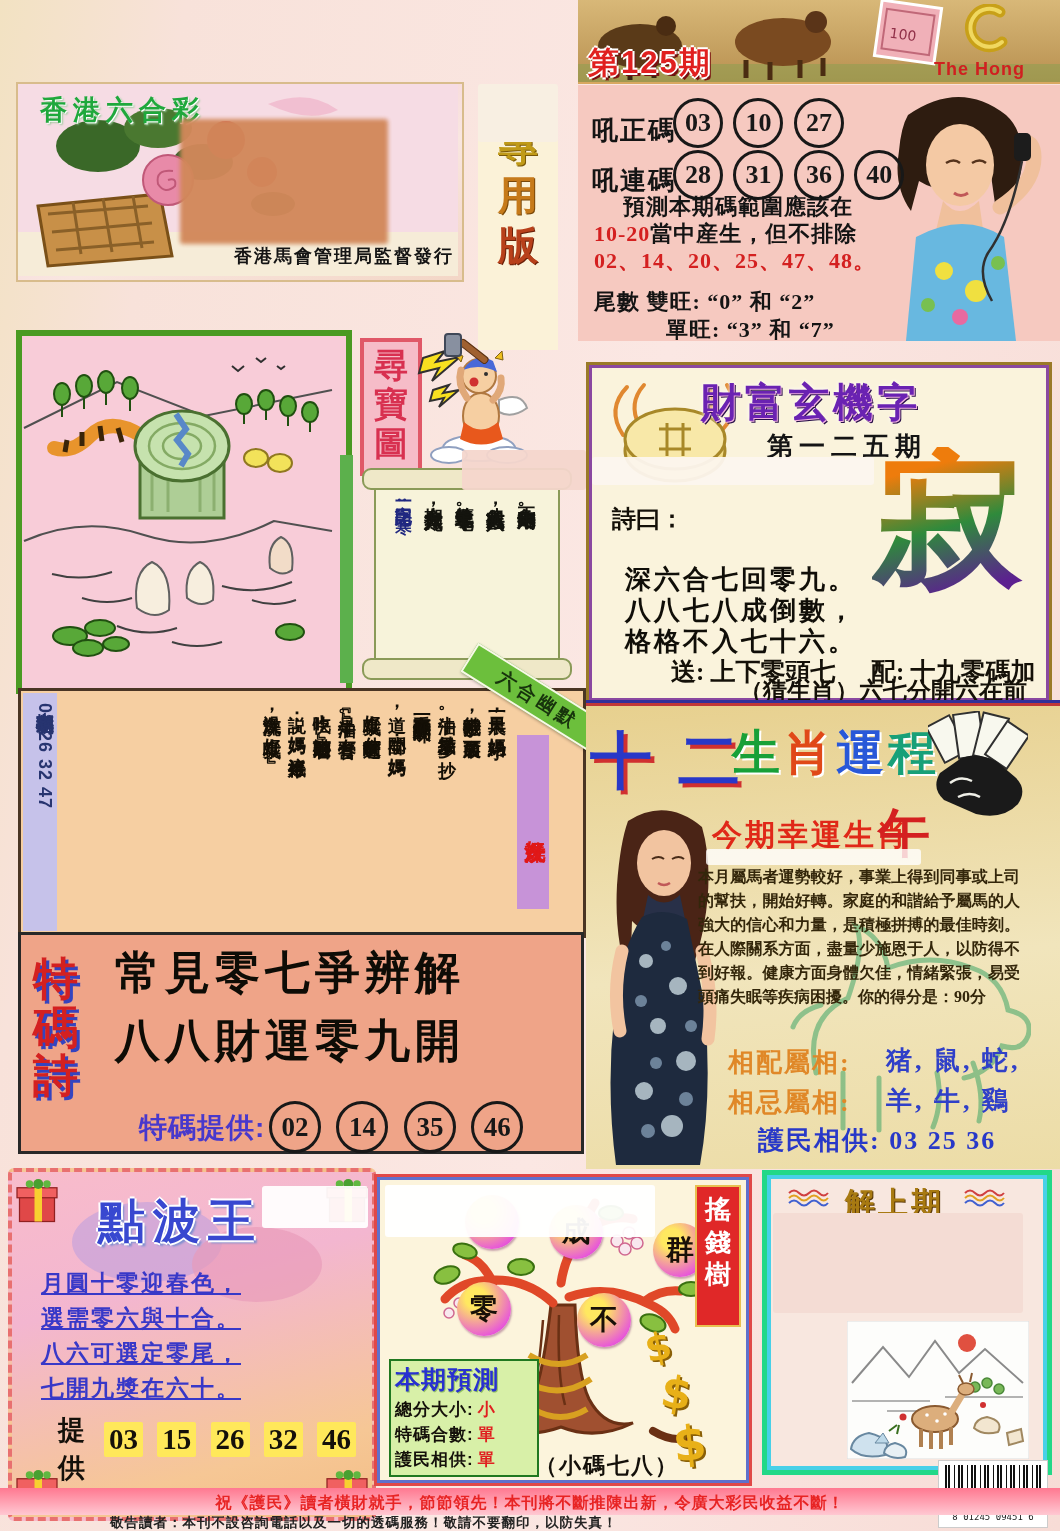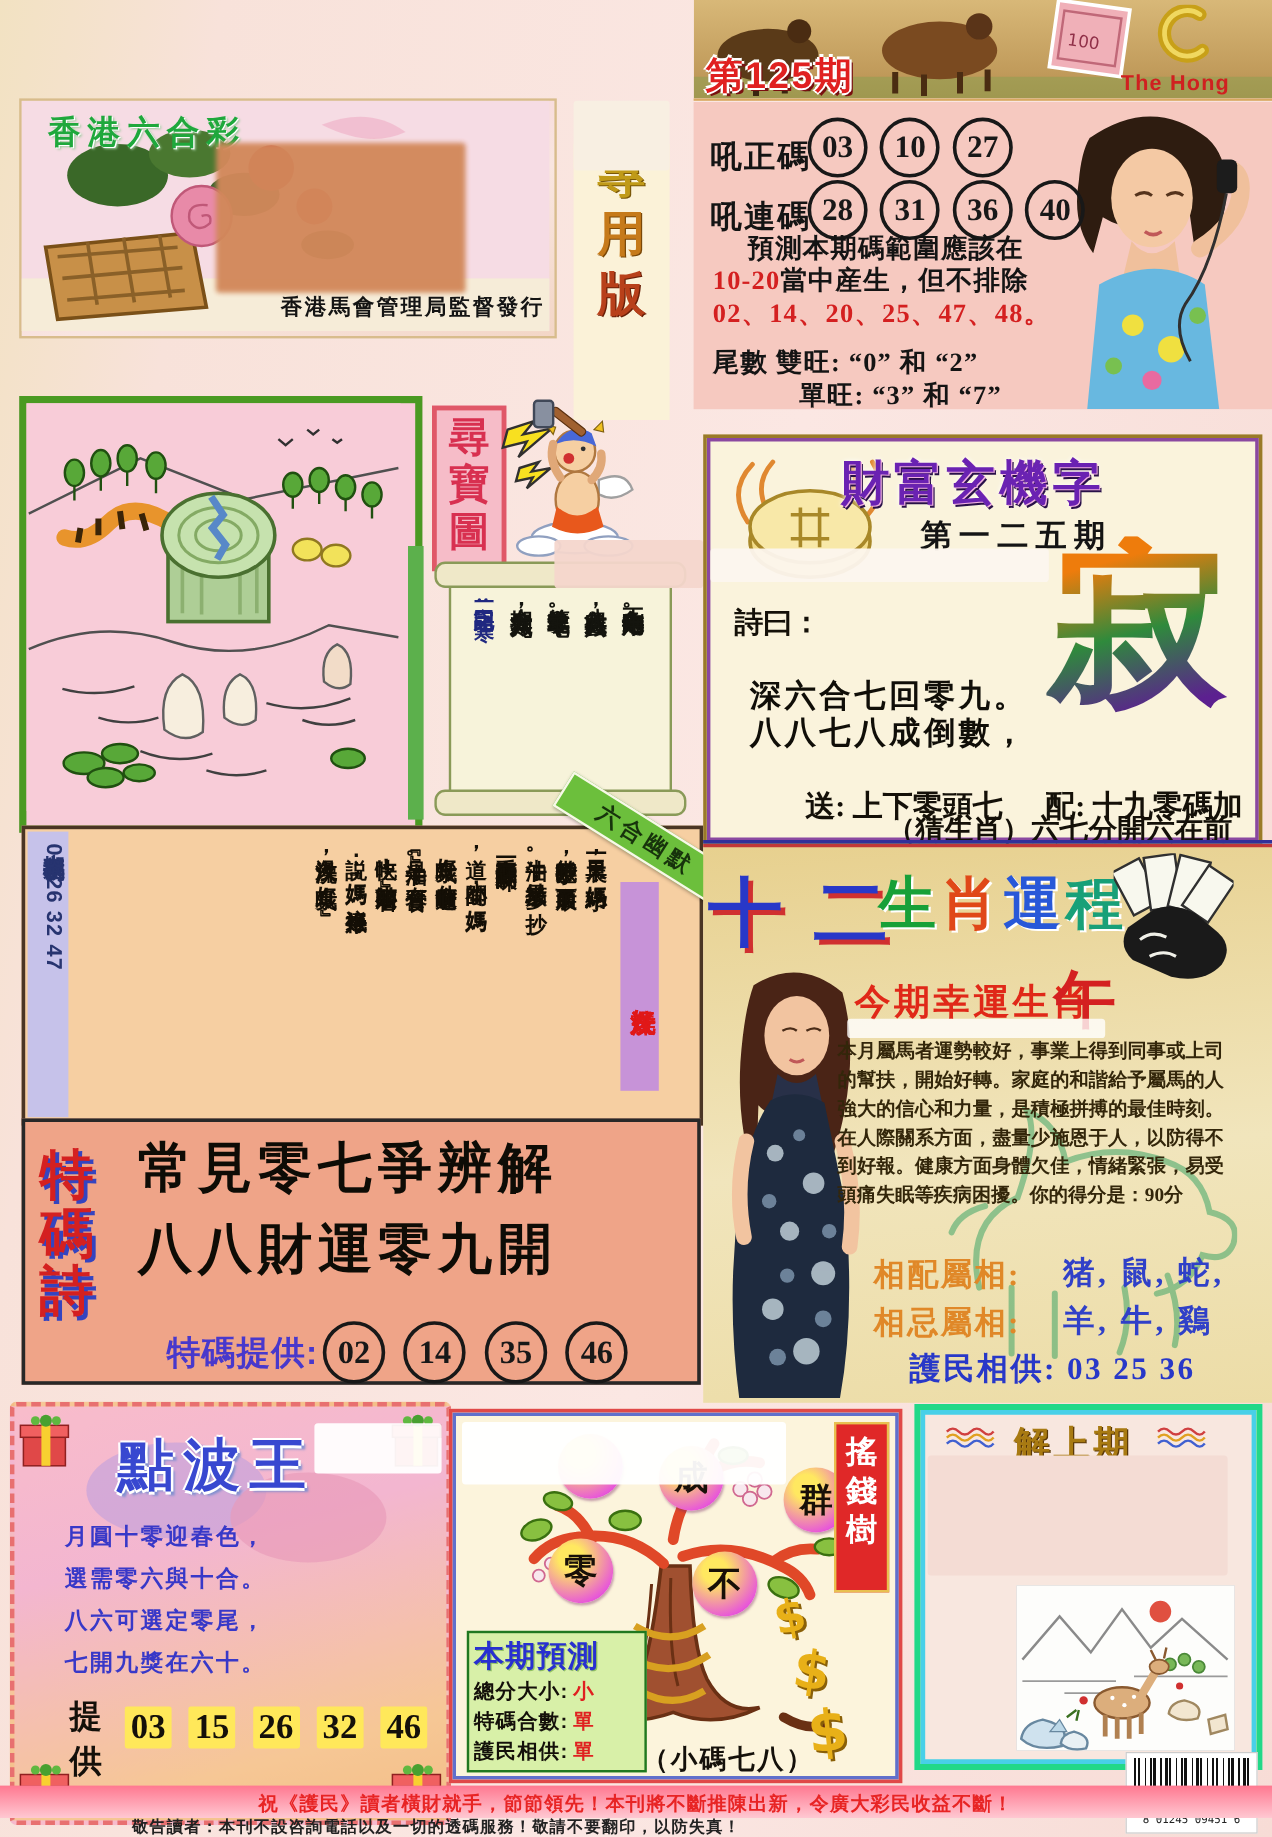--- a/index.html
+++ b/index.html
@@ -101,21 +101,21 @@
   .zRowLabel{font-size:26px;color:#e08828;letter-spacing:2px;}
   .zRowVal{font-size:26px;color:#3040c8;letter-spacing:3px;}
   #zProtect{left:172px;top:420px;font-size:26px;color:#2838c8;letter-spacing:2px;}
   
   #dianboBox{left:8px;top:1168px;width:360px;height:345px;
     background:linear-gradient(165deg,#f8bccb,#f3b6d0 35%,#f6c795 80%,#f3bd86);
     border:4px dashed #e87070;border-radius:6px;}
   .cloud{position:absolute;border-radius:50%;opacity:.65;}
   #dbTitle{left:86px;top:18px;font-size:47px;color:#3848d0;letter-spacing:8px;
     text-shadow:-2px 0 #fff,2px 0 #fff,0 -2px #fff,0 2px #fff,3px 3px 2px #8090d0;}
-  .dbLine{left:42px;font-size:19px;color:#3838c8;letter-spacing:2px;font-weight:bold;}
+  .dbLine{left:29px;font-size:23px;color:#3838c8;letter-spacing:2px;font-weight:bold;text-decoration:underline;}
   #dbT1{left:46px;top:240px;font-size:27px;color:#14100a;font-weight:bold;}
   #dbT2{left:46px;top:278px;font-size:27px;color:#14100a;font-weight:bold;}
   #dbNums{left:92px;top:250px;font-size:29px;}
   
   #treeBox{left:374px;top:1174px;width:372px;height:306px;background:#fcf4dc;
     border:3px solid #e04848;box-shadow:inset 0 0 0 3px #6070cc;}
   #treeLabel{right:8px;top:8px;width:42px;height:132px;background:#e02828;border:2px solid #e8c050;
     text-align:center;padding-top:6px;position:absolute;}
   #treeLabel span{display:block;font-size:26px;font-weight:bold;color:#fff;line-height:1.25;}
   .fruit{position:absolute;width:54px;height:54px;border-radius:50%;
@@ -358,20 +358,21 @@
       <ellipse cx="74" cy="78" rx="50" ry="30" fill="#f2dc88" stroke="#a88828" stroke-width="3"></ellipse>
       <ellipse cx="74" cy="66" rx="50" ry="30" fill="#f8e8a8" stroke="#a88828" stroke-width="3"></ellipse>
       <path d="M58,56 h32 M58,76 h32 M66,50 v33 M82,50 v33" stroke="#a88828" stroke-width="3"></path>
     </svg>
     <div class="abs b" id="fortuneTitle">財富玄機字</div>
     <div class="abs b ser" id="fortuneIssue">第一二五期</div>
     <div class="censor" style="left:3px;top:92px;width:282px;height:28px;background:rgba(252,246,238,.95);"></div>
     <div class="abs b ser" style="left:23px;top:138px;font-size:24px;color:#141008">詩曰：</div>
     <div class="abs b ser fpoem" style="top:197px">深六合七回零九。</div>
     <div class="abs b ser fpoem" style="top:228px">八八七八成倒數，</div>
+    <div class="abs b ser fpoem" style="top:259px">格格不入七十六。</div>
     <div class="abs b ser" style="left:82px;top:290px;font-size:25px;color:#141008">送: 上下零頭七</div>
     <div class="abs b ser" style="left:282px;top:290px;font-size:25px;color:#141008">配: 十九零碼加</div>
     <div class="abs b ser" style="left:150px;top:310px;font-size:24px;color:#141008">（猜生肖）六七分開六在前</div>
     <div class="abs b" id="bigChar">寂</div>
   </div>
 
   <div class="abs" id="humorBox">
     <div class="abs vtext" id="luckyStrip">本期幸運號碼03 26 32 47</div>
     <div class="abs" id="humorRibbon">六合幽默</div>
     <div class="abs vtext" id="jokeTitleStrip">好久没洗澡</div>

